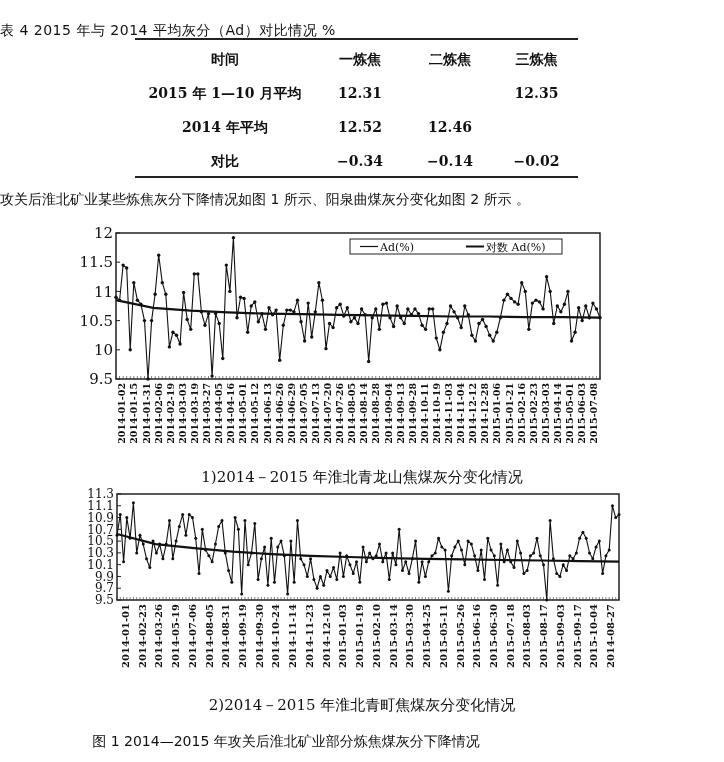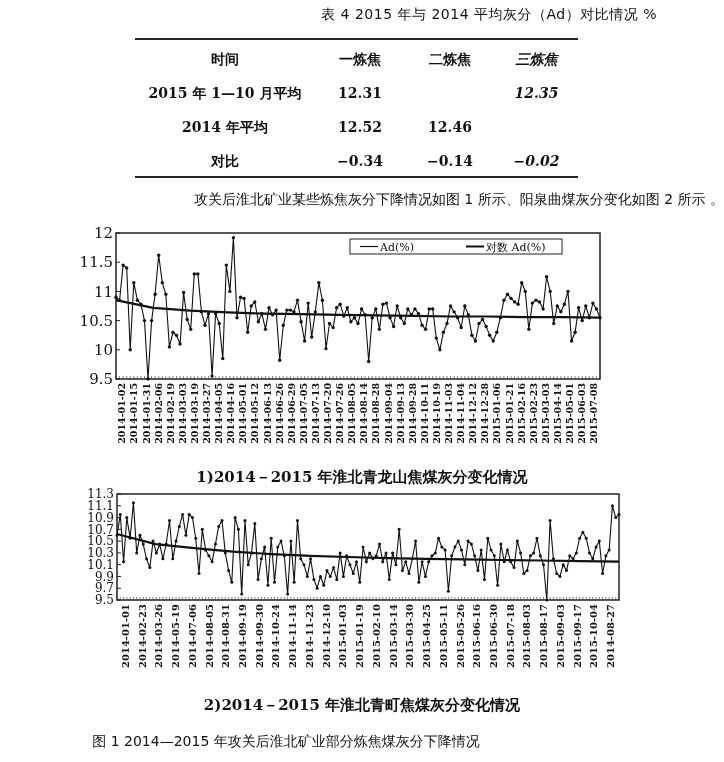--- a/index.html
+++ b/index.html
@@ -1,29 +1,29 @@
 <!DOCTYPE html>
 <html><head>
 <meta charset="utf-8">
 <style>
   html, body { margin: 0; padding: 0; background: #ffffff; }
   body { width: 724px; height: 762px; position: relative; overflow: hidden;
          font-family: "DejaVu Sans", sans-serif; color: #111; }
   .abs { position: absolute; }
-  .table-title { left: 0; width: 657px; top: 6px; text-align: right; font-size: 14px; letter-spacing: 0.5px; }
+  .table-title { left: 0; width: 657px; top: 22px; text-align: left; font-size: 14px; letter-spacing: 0.5px; }
   .rule { position: absolute; left: 135px; width: 443px; background: #222; }
   .tbl { position: absolute; left: 135px; width: 443px; top: 42px; font-family: "DejaVu Serif", serif; font-size: 14px; font-weight: bold; }
   .tbl .row { position: relative; height: 34px; }
   .tbl .cell { position: absolute; top: 0; line-height: 34px; text-align: center; }
   .c0 { left: 0; width: 180px; }
   .c1 { left: 180px; width: 90px; }
   .c2 { left: 270px; width: 90px; }
-  .c3 { left: 360px; width: 83px; font-style: italic; }
-  .para { left: 0; width: 724px; top: 191px; text-align: right; font-size: 14px; }
-  .caption { font-family: "DejaVu Serif", serif; font-weight: bold; font-size: 15px; text-align: center; }
+  .c3 { left: 360px; width: 83px; }
+  .para { left: 0; width: 724px; top: 191px; text-align: left; font-size: 14px; }
+  .caption { font-family: "DejaVu Serif", serif; font-weight: normal; font-size: 15px; text-align: center; }
   .fig-caption { left: 0; width: 572px; top: 733px; text-align: center; font-size: 14px; }
   svg text { font-family: "DejaVu Serif", serif; }
 </style>
 </head>
 <body>
 
 <div class="abs table-title">表 4   2015 年与  2014 平均灰分（Ad）对比情况  %</div>
 
 <div class="rule" style="top:38px;height:2px;"></div>
 <div class="rule" style="top:176px;height:2px;"></div>

